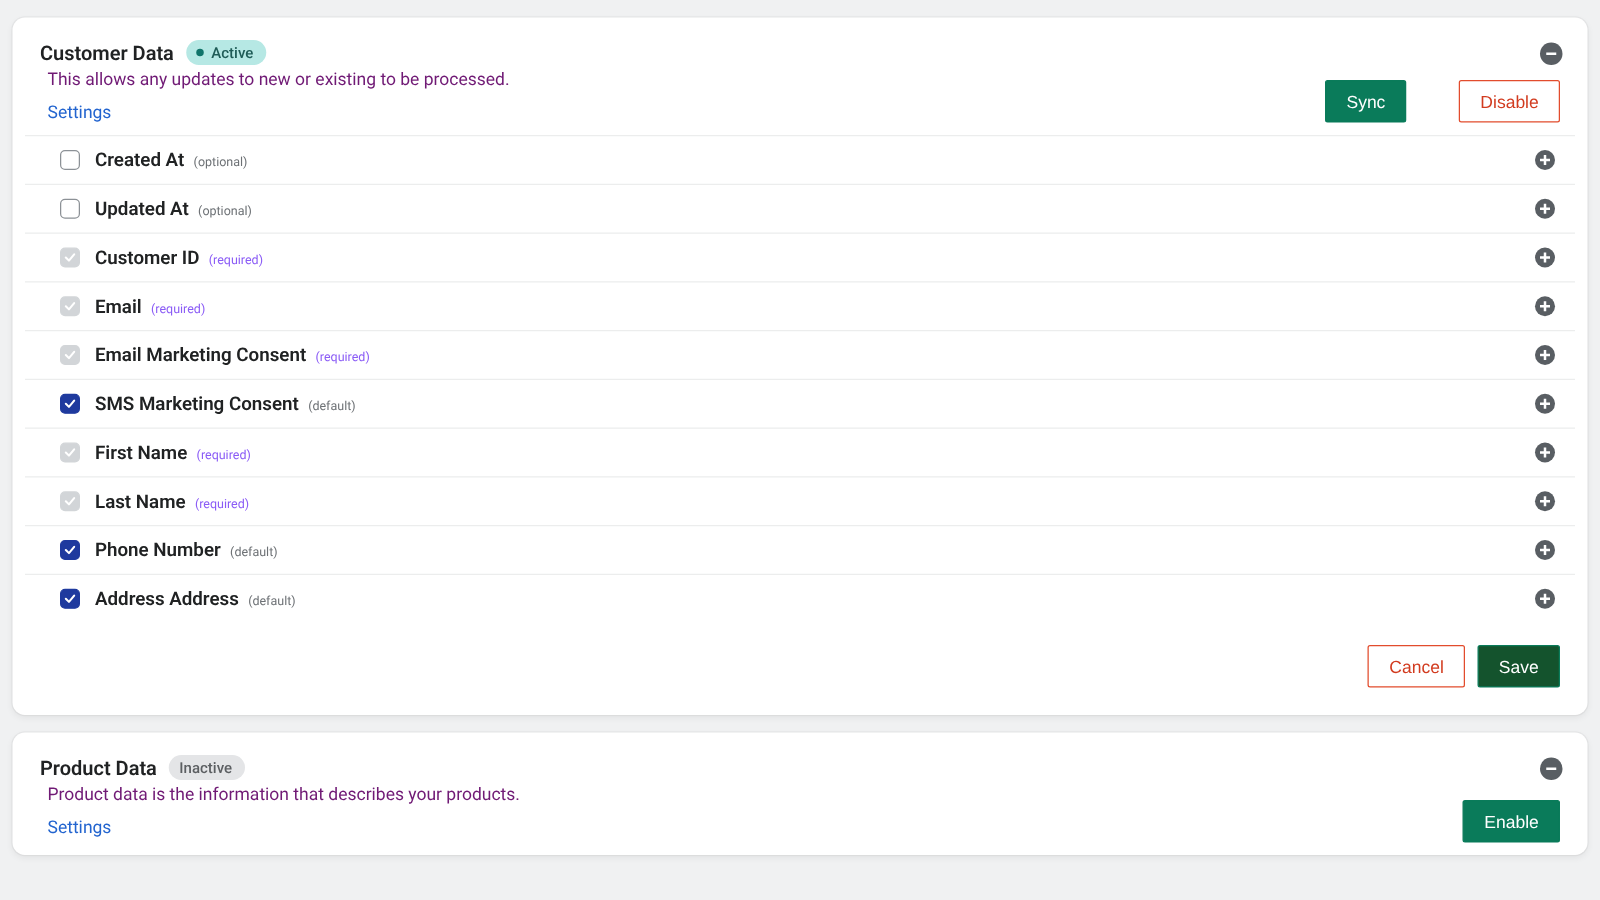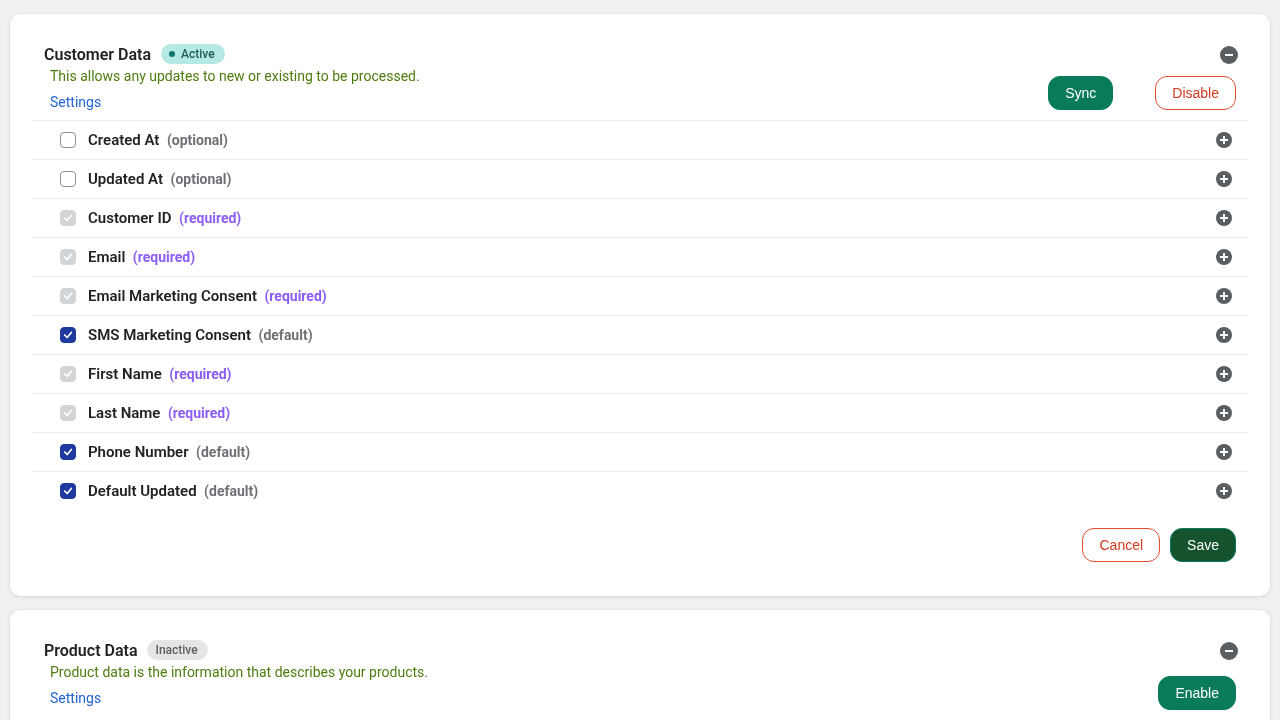--- a/index.html
+++ b/index.html
@@ -8,21 +8,21 @@
     background: #f0f1f2;
     font-size: 14px;
     color: #202223;
     padding: 0 10px;
   }
   .card {
     background: #fff;
     border-radius: 10px;
     box-shadow: 0 0 0 1px rgba(0,0,0,.04), 0 2px 6px rgba(0,0,0,.06);
     margin: 14px 0;
-    padding: 16px;
+    padding: 4px;
     overflow: hidden;
   }
   .card-top {
     position: relative;
     padding: 14px 18px 10px 18px;
   }
   .titlebar {
     display: flex;
     align-items: center;
     gap: 10px;
@@ -40,26 +40,26 @@
   .badge-active .dot { width:6px; height:6px; border-radius:50%; background:#11746a; }
   .badge-inactive { background: #e4e5e7; color: #5c5f62; text-align: right; }
   .collapse-icon {
     position: absolute; right: 16px; top: 16px;
     width: 18px; height: 18px; border-radius: 50%;
     background: #595e63; color: #fff;
     display:flex; align-items:center; justify-content:center;
     cursor:pointer;
   }
   .collapse-icon::before { content:""; width:8px; height:2px; background:#fff; display:block; }
-  .card-desc { font-size: 14px; color:#4d7c0f; margin: 4px 0 10px 6px; }
+  .card-desc { font-size: 14px; color:#701a75; margin: 4px 0 10px 6px; }
   .settings-link { color:#2264cf; text-decoration:none; font-size:14px; display:inline-block; margin-left:6px; cursor:pointer; }
   .card-actions { position:absolute; right:18px; top: 46px; display:flex; gap:10px; }
   .btn {
     font-size: 14px; font-weight:500;
-    padding: 8px 16px; border-radius:12px; cursor:pointer;
+    padding: 8px 16px; border-radius:2px; cursor:pointer;
     border: 1px solid transparent;
   }
   .btn-primary { background:#0a7b5a; border-color:#0a7b5a; color:#fff; }
   .btn-primary2 { background:#14532d; border-color:#0a7b5a; color:#fff; }
   .btn-outline-danger { background:#fff; border-color:#e24c2d; color:#d23b1f;margin-left:32px; }
   .rows { border-top:1px solid #eceded; margin: 0 6px 0 6px; }
   .field-row {
     display:flex; align-items:center; justify-content:space-between;
     padding: 10px 12px 10px 28px;
     border-bottom:1px solid #eceded;
@@ -71,21 +71,21 @@
     display:flex; align-items:center; justify-content:center; flex-shrink:0;
     background:#fff;
   }
   .chk.checked { background:#1f3a9e; border-color:#1f3a9e; }
   .chk.locked  { background:#d2d5d8; border-color:#d2d5d8; }
   .chk svg { display:none; }
   .chk.checked svg, .chk.locked svg { display:block; }
   .chk.checked svg path { stroke:#fff; }
   .chk.locked  svg path { stroke:#fff; }
   .field-name { font-size:15px; font-weight:600;text-align:center; }
-  .field-tag  { font-size:14px; font-weight:700; margin-left:4px;margin-top:20px; }
+  .field-tag  { font-size:10px; font-weight:400; margin-left:4px;margin-top:20px; }
   .tag-optional { color:#6d7175; }
   .tag-required { color:#8b5cf6; }
   .tag-default  { color:#6d7175;text-align:right; }
   .plus-icon {
     width:16px; height:16px; border-radius:50%; background:#595e63;
     position:relative; cursor:pointer; flex-shrink:0; margin-right: 4px;
   }
   .plus-icon::before, .plus-icon::after {
     content:""; position:absolute; background:#fff;
     left:50%; top:50%; transform:translate(-50%,-50%);
@@ -208,21 +208,21 @@
         </div>
         <span class="plus-icon"></span>
       </div>
       <div class="field-row">
         <div class="field-left">
           <span class="chk checked">
             <svg width="10" height="10" viewBox="0 0 12 12">
               <path d="M2 6 L5 9 L10 3" stroke-width="2" fill="none" stroke-linecap="round" stroke-linejoin="round"></path>
             </svg>
           </span>
-          <span><span class="field-name">Default Updated</span> <span class="field-tag tag-default">(default)</span></span>
+          <span><span class="field-name">Address Address</span> <span class="field-tag tag-default">(default)</span></span>
         </div>
         <span class="plus-icon"></span>
       </div>
     </div>
 
   <div class="footer-actions">
     <button class="btn btn-outline-danger">Cancel</button>
     <button class="btn btn-primary2">Save</button>
   </div>
 </div>

